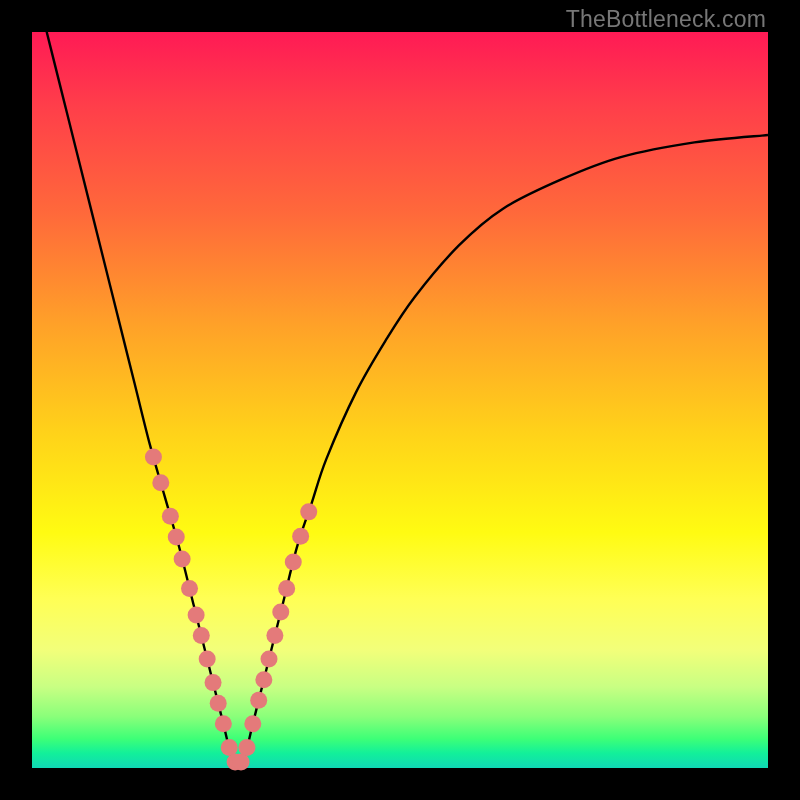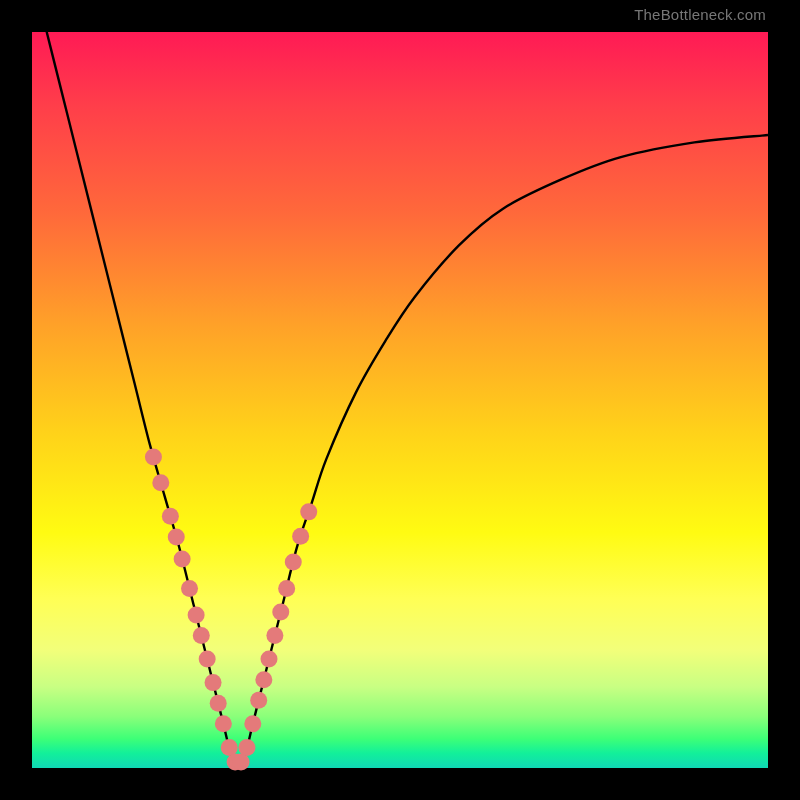--- a/index.html
+++ b/index.html
@@ -41,21 +41,21 @@
       #3eff77 96%,
       #12f09a 98%,
       #10d8b5 100%
     );
   }
   .watermark {
     position: absolute;
     top: 6px;
     right: 34px;
     color: #777;
-    font-size: 15px;
+    font-size: 23px;
     font-weight: 500;
     letter-spacing: 0.2px;
     user-select: none;
   }
   svg.overlay {
     position: absolute;
     top: 32px;
     left: 32px;
     width: 736px;
     height: 736px;

